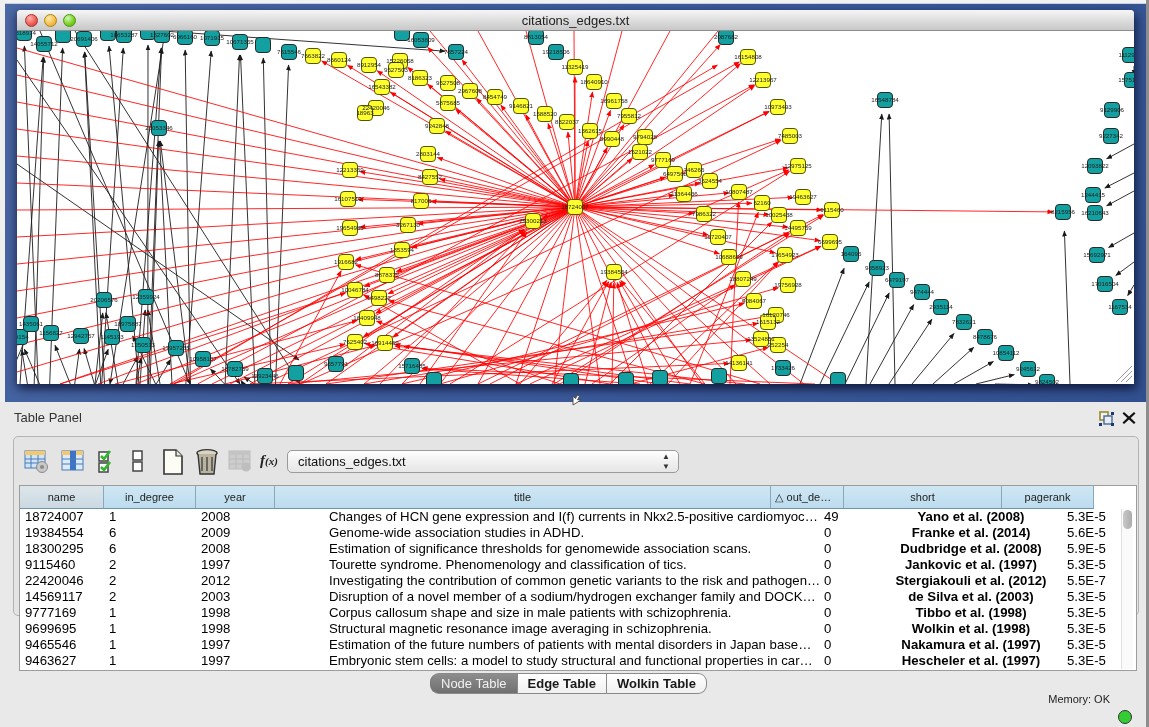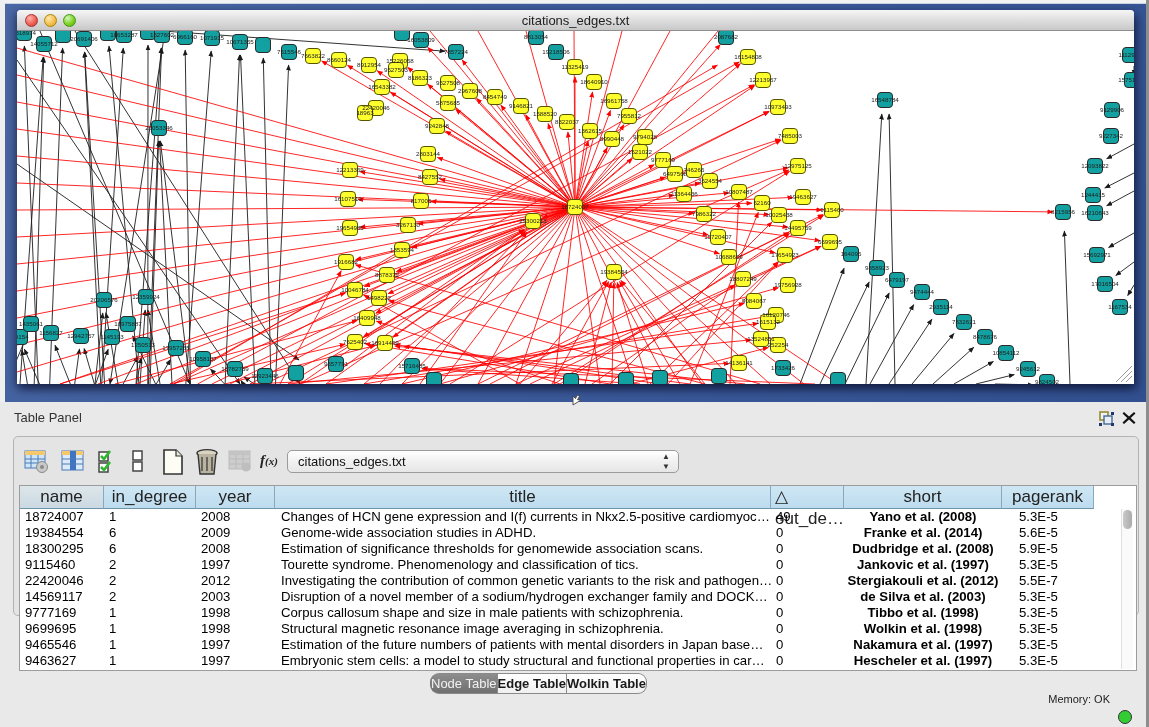--- a/index.html
+++ b/index.html
@@ -13,33 +13,33 @@
 #titlebar .tl{position:absolute;top:4px;width:13px;height:13px;border-radius:50%;}
 #title{position:absolute;width:100%;text-align:center;top:3px;font-size:13px;color:#222;}
 #canvas{position:absolute;left:0;top:21px;width:1117px;height:353px;background:#fff;overflow:hidden;}
 #tp{position:absolute;left:0px;top:402px;width:1146px;height:325px;background:#e9e9e9;}
 #tphead{position:absolute;left:14px;top:8px;font-size:13px;color:#333;}
 #tpbox{position:absolute;left:13px;top:34px;width:1126px;height:180px;background:#e4e4e4;border:1px solid #b4b4b4;border-radius:5px;}
 .tbicon{position:absolute;top:11px;}
 #combo{position:absolute;left:273px;top:13px;width:392px;height:23px;background:linear-gradient(#ffffff,#f1f1f1 50%,#e6e6e6);border:1px solid #9b9b9b;border-radius:5px;font-size:13px;color:#111;line-height:21px;padding-left:10px;}
 #combo .arr{position:absolute;right:8px;top:1px;font-size:8px;color:#333;line-height:10px;}
 #tbl{position:absolute;left:5px;top:48px;width:1118px;height:186px;background:#fff;border:1px solid #9c9c9c;overflow:hidden;}
-#thead{position:absolute;left:0;top:0;height:23px;width:1074px;display:flex;font-size:17px;color:#222;}
+#thead{position:absolute;left:0;top:0;height:23px;width:1074px;display:flex;font-size:11px;color:#222;}
 #thead div{background:linear-gradient(#cfe7f4,#bcdcee);border-right:1px solid #88a8bc;border-bottom:1px solid #6d94ab;text-align:center;line-height:22px;}
 #thead .h0{width:84px;background:linear-gradient(#dde6ea,#cbd9e2);}
 #tbody{position:absolute;left:0;top:23px;font-size:13.2px;color:#000;}
 .tr{display:flex;height:16px;line-height:16px;white-space:nowrap;}
 .c0{width:84px;padding-left:5px;} .c1{width:92px;padding-left:5px;}
-.c2{width:79px;padding-left:5px;} .c3{width:496px;padding-left:6px;overflow:hidden;}
+.c2{width:79px;padding-left:5px;} .c3{width:496px;padding-left:6px;overflow:hidden;margin-left:48px;}
 .c4{width:73px;padding-left:5px;} .c5{width:158px;text-align:center;overflow:hidden;font-weight:bold;}
 .c6{width:92px;padding-left:5px;margin-left:12px;}
 #vsb{position:absolute;right:3px;top:23px;width:12px;height:160px;background:#fafafa;border-left:1px solid #e0e0e0;}
 #vsb .th{position:absolute;left:1px;top:1px;width:9px;height:19px;background:linear-gradient(90deg,#c9c9c9,#ababab);border-radius:5px;}
 #tabs{position:absolute;left:430px;top:271px;height:21px;display:flex;font-size:13px;font-weight:bold;}
-#tabs div{border:1px solid #8a8a8a;border-left:none;background:linear-gradient(#fff,#f0f0f0);color:#1a1a1a;line-height:19px;padding:0 0;}
+#tabs div{border:1px solid #8a8a8a;border-left:none;background:linear-gradient(#fff,#f0f0f0);color:#1a1a1a;line-height:19px;padding:0 10px;}
 #tabs div:first-child{border-left:1px solid #777;border-radius:9px 0 0 9px;background:linear-gradient(#8d8d8d,#6f6f6f);color:#f2f2f2;font-weight:normal;}
 #tabs div:last-child{border-radius:0 9px 9px 0;}
 #mem{position:absolute;right:36px;bottom:22px;font-size:11px;color:#222;}
 #memdot{position:absolute;right:14px;bottom:3px;width:14px;height:14px;border-radius:50%;background:#33cc33;border:1.5px solid #333;}
 #fx{font-size:15px;font-style:italic;font-weight:bold;color:#222;font-family:"Liberation Serif",serif;}
 </style></head><body>
 <div id="desk"></div>
 <div id="topstrip"></div>
 <div id="leftstrip"></div>
 <div id="win">

